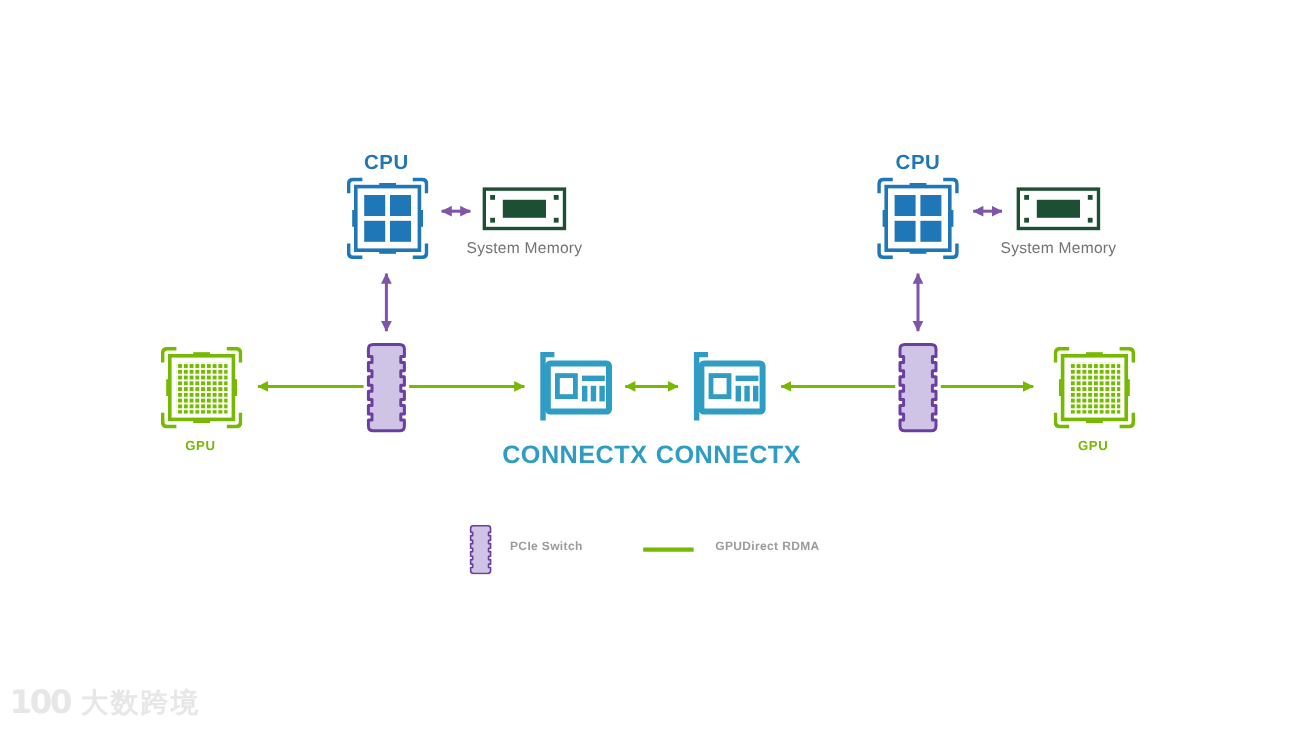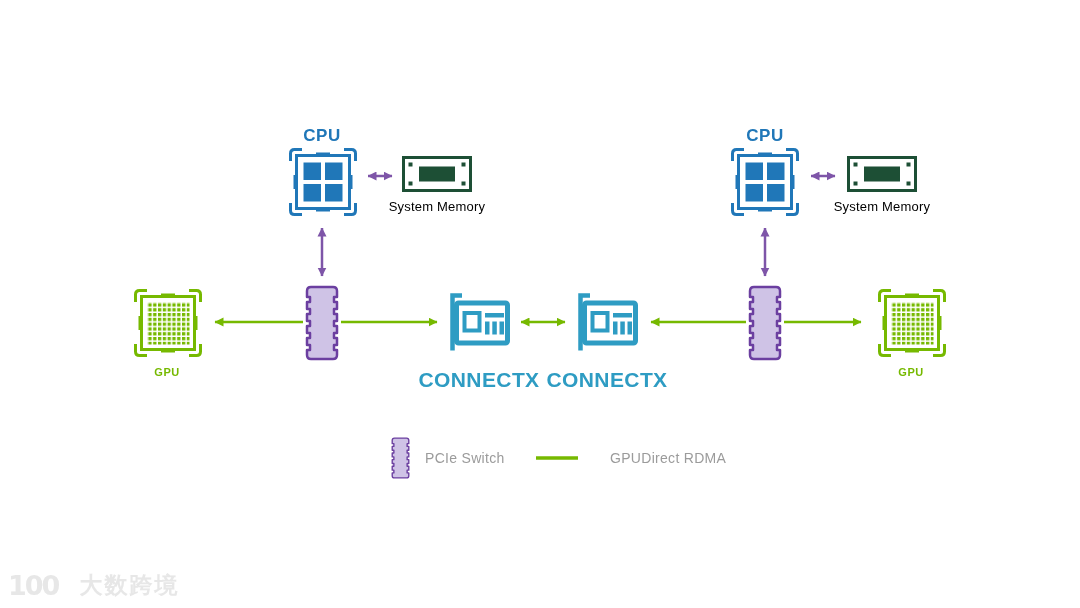--- a/index.html
+++ b/index.html
@@ -9,33 +9,33 @@
   }
   *{margin:0;padding:0;box-sizing:border-box;}
   html,body{background:#fff;}
   body{font-family:"Liberation Sans",sans-serif;}
   .canvas{position:relative;width:964px;height:608px;background:#fff;overflow:hidden;}
   .node{position:absolute;}
   .lbl{position:absolute;transform:translateX(-50%);white-space:nowrap;}
   .lbl-cpu{font-size:17px;font-weight:bold;color:var(--cpu-blue);letter-spacing:.5px;}
   .lbl-gpu{font-size:11px;font-weight:bold;color:var(--gpu-green);letter-spacing:.5px;}
   .lbl-cx{font-size:21px;font-weight:bold;color:var(--connectx-blue);letter-spacing:.4px;}
-  .lbl-mem{font-size:13px;color:#000000;letter-spacing:.2px;}
-  .lbl-legend{font-size:14px;color:var(--legend-text);letter-spacing:.3px;position:absolute;white-space:nowrap;}
+  .lbl-mem{font-size:13px;color:#737373;letter-spacing:.2px;}
+  .lbl-legend{font-size:10px;color:var(--legend-text);letter-spacing:.3px;position:absolute;white-space:nowrap;font-weight:bold;}
   .arrows{position:absolute;left:0;top:0;width:1080px;height:608px;}
   .ln-g{stroke:var(--gpu-green);stroke-width:2.5;fill:none;}
   .ln-g-thick{stroke:var(--gpu-green);stroke-width:3.5;fill:none;}
   .ln-p{stroke:var(--arrow-purple);stroke-width:2.5;fill:none;}
   .mk-g{fill:var(--gpu-green);}
   .mk-p{fill:var(--arrow-purple);}
   .ic-cpu{color:var(--cpu-blue);}
   .ic-gpu{color:var(--gpu-green);}
   .ic-mem{color:var(--memory-green);}
   .ic-cx{color:var(--connectx-blue);}
-  .watermark{position:absolute;left:8px;top:570px;display:flex;align-items:flex-end;gap:21px;
+  .watermark{position:absolute;left:8px;top:570px;display:flex;align-items:flex-end;gap:9px;
     color:var(--watermark-gray);user-select:none;}
   .wm-logo{font-size:27px;font-weight:bold;letter-spacing:-2px;font-family:"DejaVu Sans",sans-serif;}
   .wm-text{font-size:23px;font-weight:bold;letter-spacing:2px;font-family:Liberation Mono, monospace;}
 </style>
 </head>
 <body>
 
 <svg width="0" height="0" style="position:absolute" aria-hidden="true">
   <defs>
     <pattern id="gpuGrid" patternUnits="userSpaceOnUse" width="4.8" height="4.8">
@@ -169,20 +169,20 @@
 
   <svg class="node ic-gpu" style="left:878px;top:289px" width="68" height="68">
       <use href="#sym-gpu"></use>
     </svg>
   <div class="lbl lbl-gpu" style="left:911px;top:366px">GPU</div>
 
   <svg class="node" style="left:390px;top:437px" width="21" height="42">
       <use href="#sym-switch"></use>
     </svg>
   <div class="lbl-legend" style="left:425px;top:450px">PCIe Switch</div>
-  <div class="lbl-legend" style="left:610px;top:450px">GPUDirect RDMA</div>
+  <div class="lbl-legend" style="left:596px;top:450px">GPUDirect RDMA</div>
 
   <div class="watermark">
     <span class="wm-logo">100</span>
     <span class="wm-text">大数跨境</span>
   </div>
 
 </div>
 
 </body></html>

